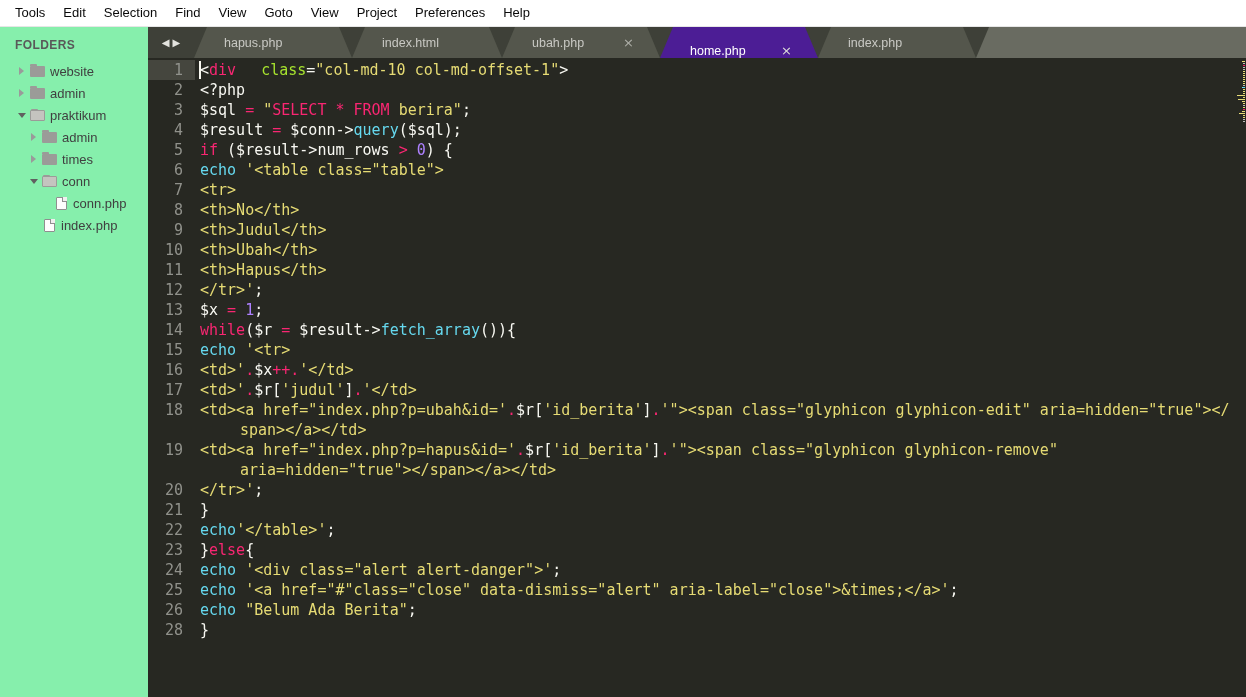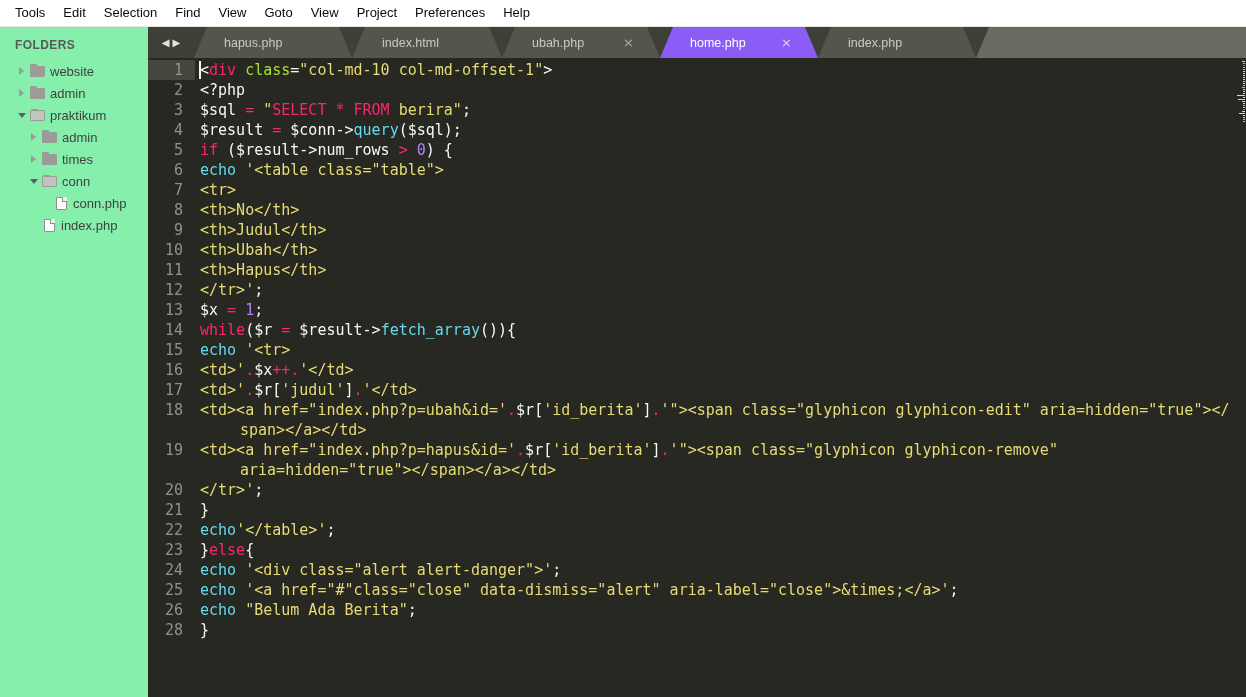--- a/index.html
+++ b/index.html
@@ -36,39 +36,39 @@
 
   
   .tabzone { flex:1; display:flex; flex-direction:column; min-width:0; }
   .tabbar { height:31px; background:#3e4038; position:relative; display:flex; flex:none; }
   .tab-arrows { width:46px; flex:none; display:flex; align-items:center; justify-content:center;
                 gap:3px; color:#e3e3de; font-size:10px; z-index:2; }
   .tab { width:158px; flex:none; position:relative; display:flex; align-items:center;
          clip-path:polygon(13px 0, calc(100% - 13px) 0, 100% 100%, 0 100%);
          background:#54564c; color:#c9c9c4; font-size:12.5px; }
   .tab.first { width:150px; }
-  .tab.active { background:#8b5cf6; color:#ffffff; }
+  .tab.active { background:#4c1d95; color:#ffffff;align-items:flex-end; }
   .tab-label { margin-left:30px; flex:1; white-space:nowrap; overflow:hidden; }
   .tab-ind { margin-right:26px; flex:none; }
   .dot { width:8px; height:8px; border-radius:50%; background:#9d9e97; }
   .xclose { font-size:13px; color:#aeafa8; line-height:1; font-family:"DejaVu Sans", sans-serif; }
   .tab.active .xclose { color:#dededa; }
   .tab-filler { flex:1; background:#696b61; clip-path:polygon(13px 0, 100% 0, 100% 100%, 0 100%); }
 
   
   .editor { flex:1; background:#272822; position:relative; overflow:hidden;
             font-family:"DejaVu Sans Mono", monospace; font-size:15px; line-height:20px; }
   .code-rows { padding-top:2px; }
   .row { height:20px; display:flex; white-space:pre; }
   .gutter { width:47px; flex:none; text-align:right; padding-right:12px; color:#90918b; }
   .gutter.hl { background:#45463e; }
   .line { padding-left:5px; position:relative; }
   .line.wrap { padding-left:45px; }
   .w { color:#f8f8f2; } .p { color:#f92672; } .y { color:#e6db74; }
-  .c { color:#66d9ef; } .g { color:#a6e22e; } .v { color:#ae81ff; }
+  .c { color:#66d9ef; } .g { color:#a6e22e;margin-left:16px; } .v { color:#ae81ff; }
   .cursor { position:absolute; left:4px; top:1px; width:1.5px; height:18px; background:#f8f8f0; }
 
   .minimap { position:absolute; top:3px; right:0; width:9px; }
   .mm-line { height:1px; margin-bottom:1px; }
 </style>
 </head>
 <body>
 
 <div class="menubar" id="menubar">
     <div class="menu-item">Tools</div>

